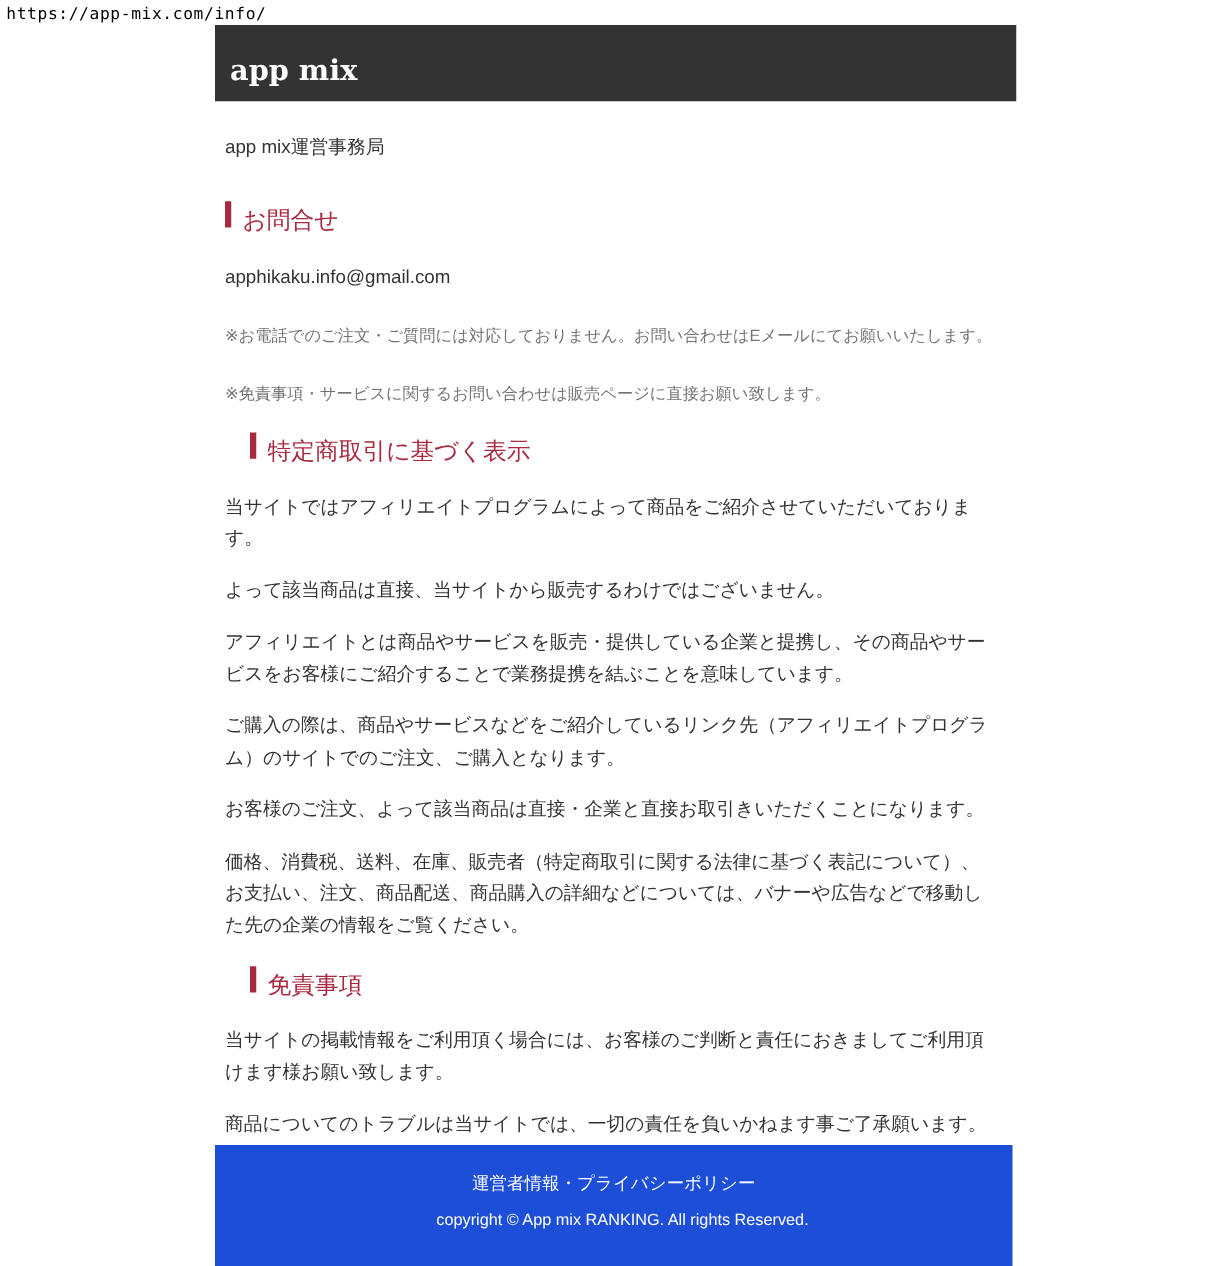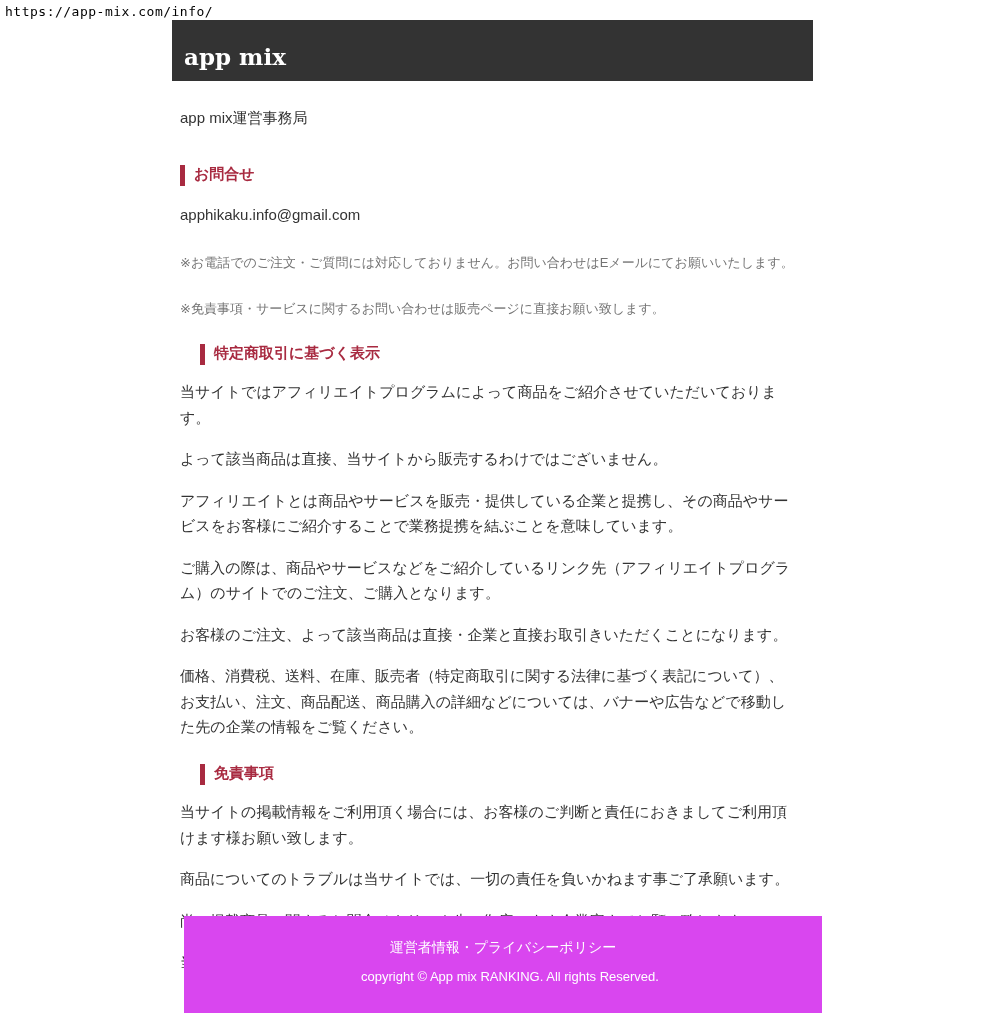--- a/index.html
+++ b/index.html
@@ -47,24 +47,24 @@
   .content {
     padding: 0 18px 0 8px;
     font-size: 15px;
     line-height: 1.7;
   }
   .org-line {
     margin: 24px 0 0 0;
   }
   .section-heading {
     display: flex;
-    align-items: flex-end;
+    align-items: flex-start;
     margin: 30px 0 14px 0;
-    font-size: 15px;
-    font-weight: bold;
+    font-size: 19px;
+    font-weight: normal;
     color: #a82a40;
   }
   .section-heading .bar {
     display: inline-block;
     width: 5px;
     height: 21px;
     background: #a82a40;
     margin-right: 9px;
   }
   .section-heading.big-gap {
@@ -84,26 +84,25 @@
   }
   .para.first {
     margin-top: 6px;
   }
   .site-footer {
     position: absolute;
     left: 172px;
     top: 916px;
     width: 638px;
     height: 97px;
-    background: #d946ef;
+    background: #1d4ed8;
     color: #ffffff;
     text-align: center;
     box-sizing: border-box;
     padding-top: 22px;
-    margin-left: 12px;
   }
   .footer-link {
     display: inline-block;
     color: #ffffff;
     font-size: 14px;
     text-decoration: none;
     cursor: pointer;
   }
   .footer-copyright {
     margin-top: 12px;

